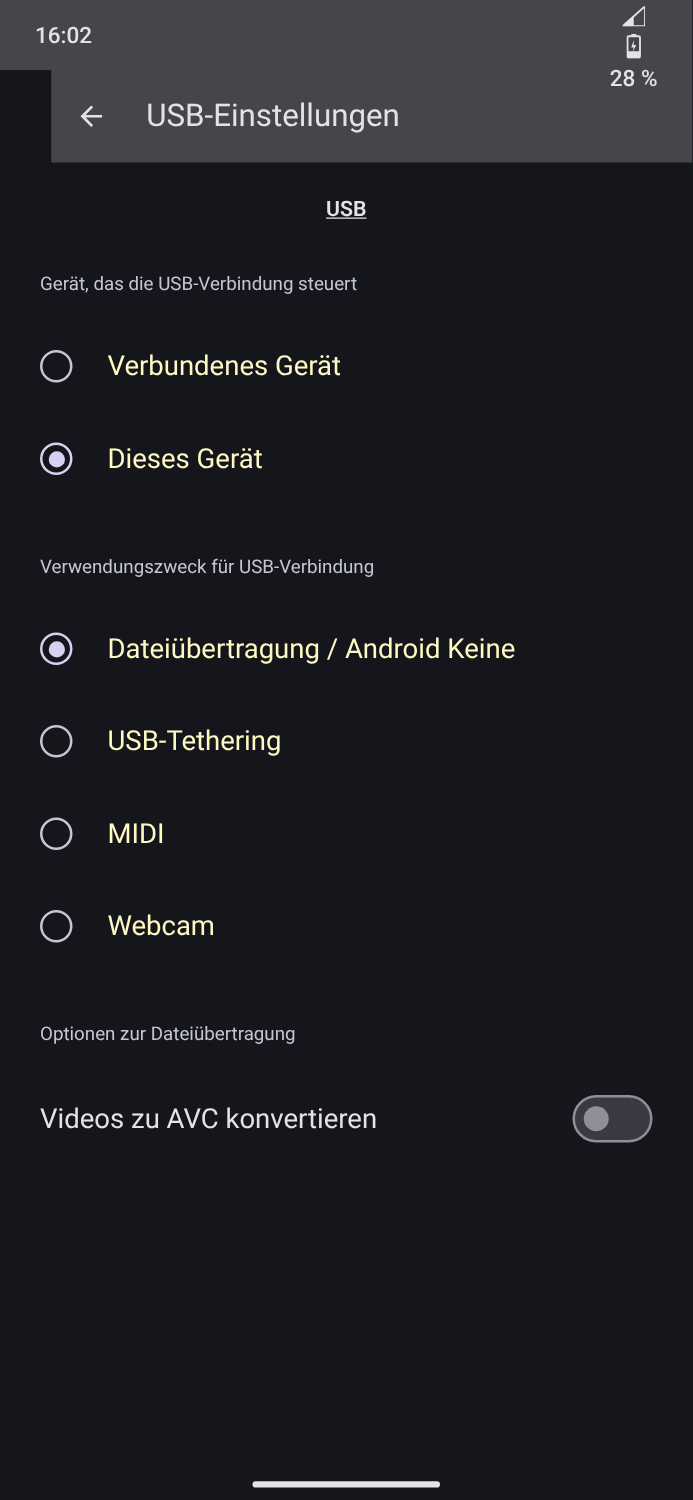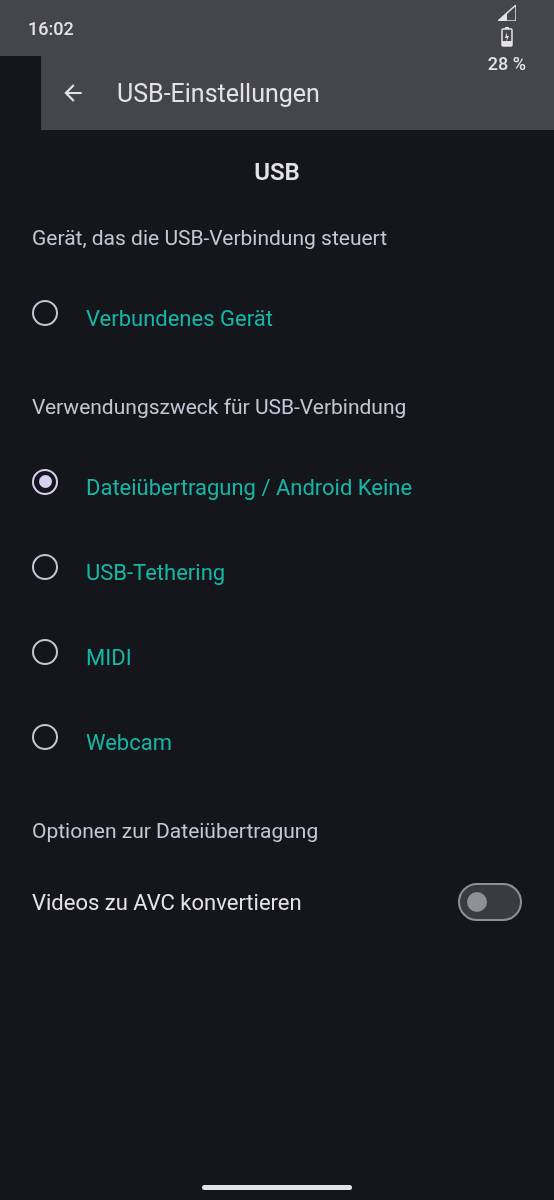--- a/index.html
+++ b/index.html
@@ -54,29 +54,30 @@
     .app-title {
       font-size: 25px;
       font-weight: 400;
       color: #e3e2e9;
     }
     .page-header {
       text-align: center;
       padding: 28px 0 40px 0;
     }
     .page-header-title {
-      font-size: 24px;
+      font-size: 17px;
       font-weight: 600;
       color: #e3e2e9;
+      text-decoration: underline;
     }
     .section {
       padding: 0 32px;
     }
     .section-label {
-      font-size: 21px;
+      font-size: 15px;
       color: #c5c5d6;
       margin-bottom: 20px;
     }
     .radio-item {
       display: flex;
       align-items: center;
       gap: 28px;
       padding: 24px 0;
       cursor: pointer;
     }
@@ -95,22 +96,21 @@
     }
     .radio-circle.selected::after {
       content: '';
       width: 13px;
       height: 13px;
       background: #d7d0f0;
       border-radius: 50%;
     }
     .radio-label {
       font-size: 22px;
-      color: #14b8a6;
-      margin-top: 12px;
+      color: #fef9c3;
     }
     .section-gap {
       height: 40px;
     }
     .toggle-row {
       display: flex;
       align-items: center;
       justify-content: space-between;
       padding: 20px 32px 0 32px;
     }
@@ -193,20 +193,24 @@
 <div class="page-header">
   <div class="page-header-title">USB</div>
 </div>
 
 <div class="section">
   <div class="section-label">Gerät, das die USB-Verbindung steuert</div>
   <div class="radio-item">
     <div class="radio-circle"></div>
     <div class="radio-label">Verbundenes Gerät</div>
   </div>
+  <div class="radio-item">
+    <div class="radio-circle selected"></div>
+    <div class="radio-label">Dieses Gerät</div>
+  </div>
 </div>
 
 <div class="section-gap"></div>
 
 <div class="section">
   <div class="section-label">Verwendungszweck für USB-Verbindung</div>
   <div class="radio-item">
     <div class="radio-circle selected"></div>
     <div class="radio-label">Dateiübertragung / Android Keine</div>
   </div>

